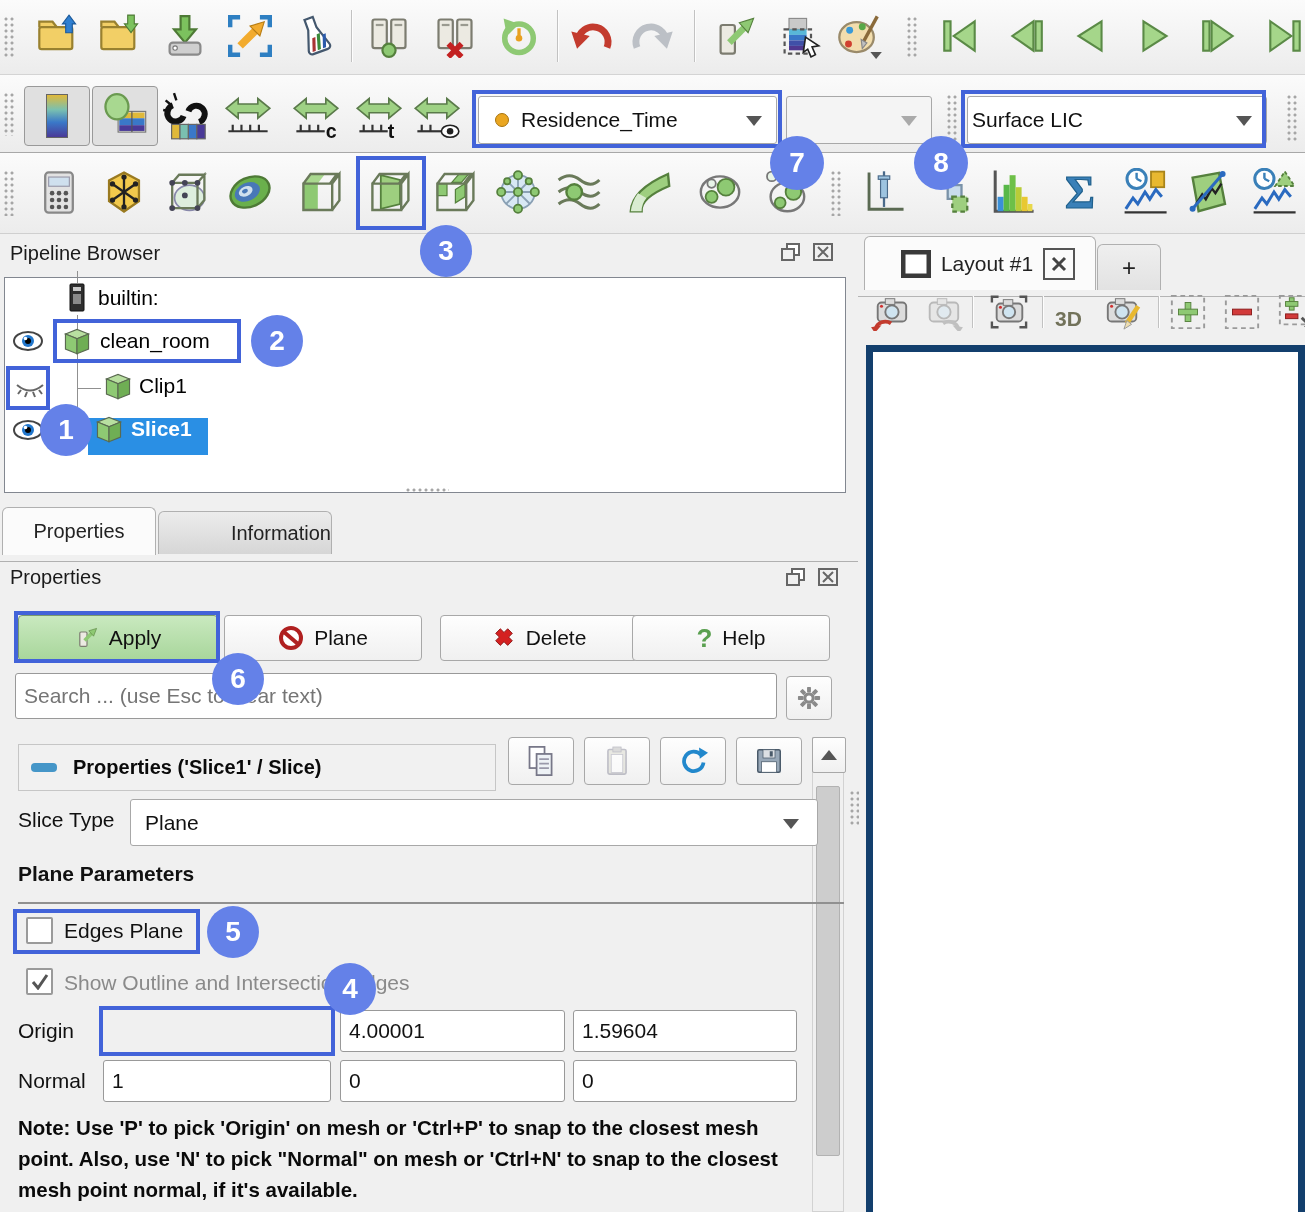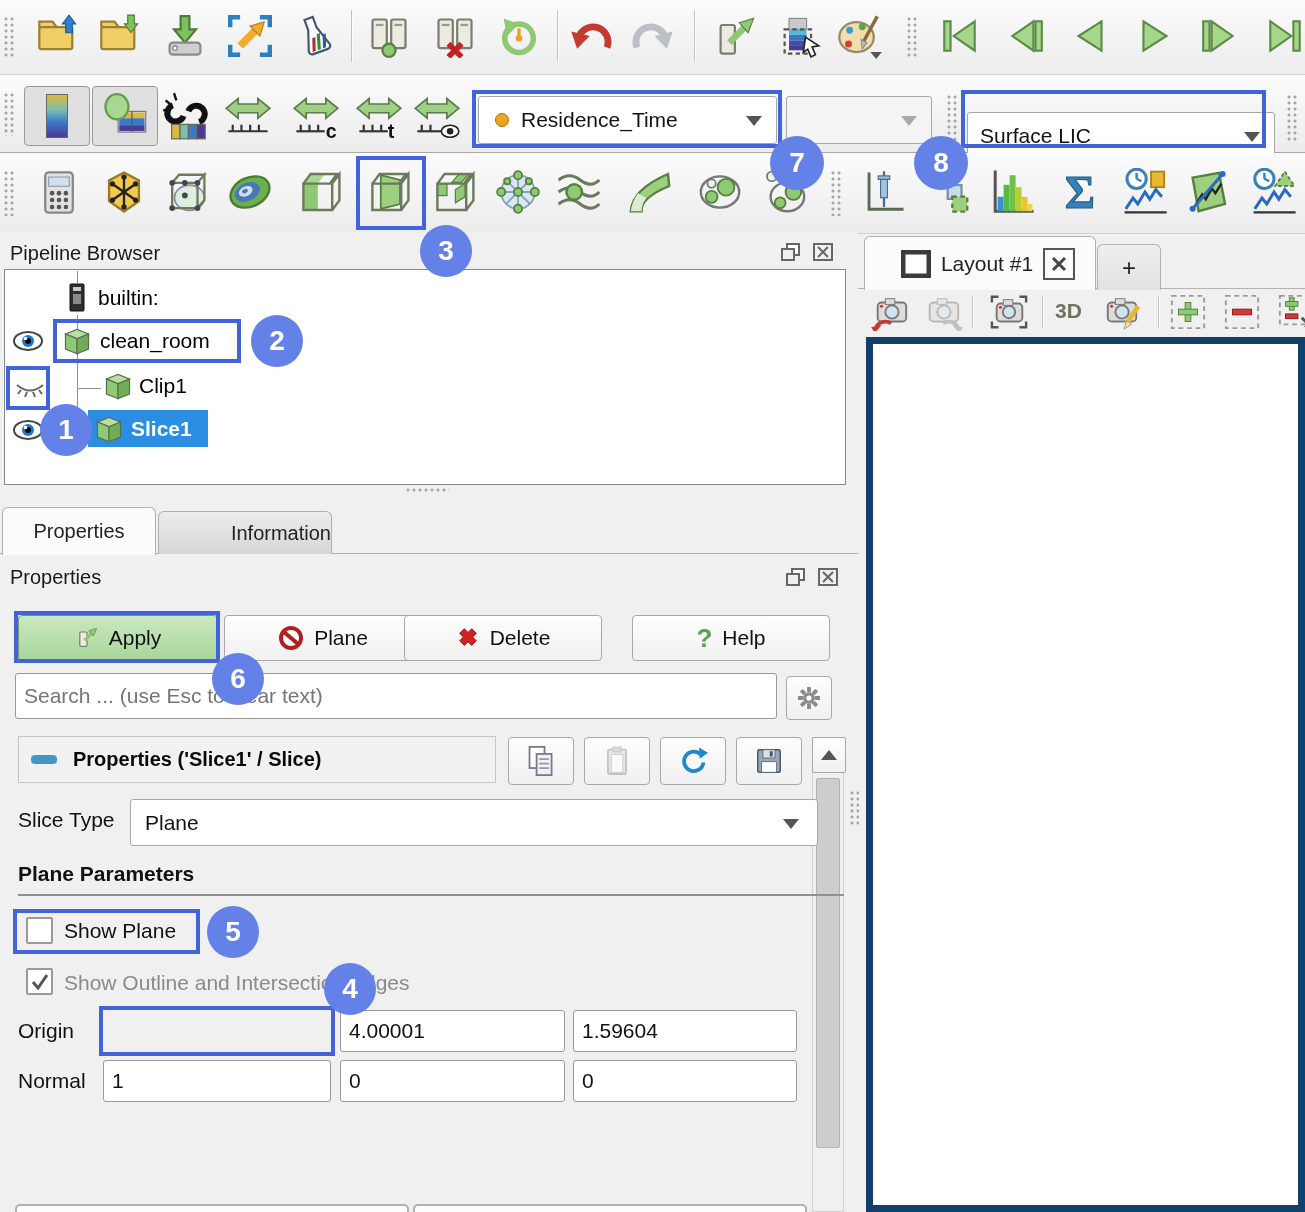--- a/index.html
+++ b/index.html
@@ -1,18 +1,18 @@
 <!DOCTYPE html>
 <html><head>
 <meta charset="utf-8">
 <style>
   html,body{margin:0;padding:0;background:#e8e8e8;}
   .screen{position:relative;width:1305px;height:1212px;background:#f0f0f0;
     font-family:"Liberation Sans",sans-serif;overflow:hidden;}
-  .abs{position:absolute;}
+  .abs{position:absolute;margin-top:8px;}
   .tbrow{position:absolute;left:0;width:1305px;background:linear-gradient(#fbfbfb,#ececec);}
   .icon{position:absolute;display:flex;align-items:center;justify-content:center;}
   .vsep{position:absolute;width:1px;background:#c2c2c2;border-right:1px solid #fdfdfd;}
   .dots{position:absolute;background-image:radial-gradient(circle,#a6a6a6 1.4px,transparent 1.7px);
     background-size:6px 6px;}
   .combo{position:absolute;background:#fff;border:1px solid #a8a8a8;border-radius:3px;
     display:flex;align-items:center;font-size:21px;color:#111;}
   .combo.disabled{background:#f4f4f4;}
   .caret{position:absolute;right:14px;top:50%;margin-top:-4px;width:0;height:0;
     border-left:8px solid transparent;border-right:8px solid transparent;border-top:10px solid #555;}
@@ -268,21 +268,21 @@
   <div class="combo" style="left:478px;top:96px;width:297px;height:46px;">
     <span style="width:12px;height:12px;border-radius:50%;background:#eaa621;border:1px solid #a8740e;margin:0 12px 0 16px;"></span>
     <span>Residence_Time</span>
     <span class="caret"></span>
   </div>
   <div class="combo disabled" style="left:786px;top:96px;width:144px;height:46px;">
     <span></span>
     <span class="caret dim"></span>
   </div>
   <div class="dots" style="left:946px;top:94px;width:13px;height:48px;"></div>
-  <div class="combo" style="left:967px;top:112px;width:294px;height:46px;padding-left:12px;">
+  <div class="combo" style="left:967px;top:96px;width:294px;height:46px;padding-left:4px;">
     <span>Surface LIC</span>
     <span class="caret"></span>
   </div>
   <div class="dots" style="left:1286px;top:94px;width:13px;height:48px;"></div>
 
   <div class="tbrow" style="top:153px;height:80px;border-bottom:1px solid #cfcfcf;"></div>
   <div class="dots" style="left:3px;top:170px;width:13px;height:46px;"></div>
 
   <div class="icon" style="left:31px;top:164px;width:56px;height:56px;">
     <svg width="46" height="46" viewBox="0 0 40 40">
@@ -596,21 +596,21 @@
       </svg>
     <span>Apply</span>
   </div>
   <div class="btn" style="left:224px;top:615px;width:196px;height:44px;">
     <svg width="26" height="26" viewBox="0 0 26 26">
         <circle cx="13" cy="13" r="10" fill="#fff" stroke="#b02020" stroke-width="4"></circle>
         <line x1="6" y1="7" x2="20" y2="19" stroke="#b02020" stroke-width="4"></line>
       </svg>
     <span>Plane</span>
   </div>
-  <div class="btn" style="left:404px;top:615px;width:196px;height:44px;">
+  <div class="btn" style="left:440px;top:615px;width:196px;height:44px;">
     <svg width="24" height="24" viewBox="0 0 26 26">
         <path d="M4 8l5-5 4 4 4-4 5 5-4 4 4 4-5 5-4-4-4 4-5-5 4-4z" fill="#d42020" stroke="#8a1212"></path>
       </svg>
     <span>Delete</span>
   </div>
   <div class="btn" style="left:632px;top:615px;width:196px;height:44px;">
     <span style="font-size:26px;font-weight:bold;color:#5aa050;">?</span>
     <span>Help</span>
   </div>
 
@@ -674,38 +674,39 @@
   <div class="lbl" style="left:18px;top:808px;">Slice Type</div>
   <div class="combo" style="left:130px;top:799px;width:672px;height:45px;padding-left:14px;">
     <span>Plane</span>
     <span class="caret" style="right:18px;"></span>
   </div>
 
   <div class="lbl" style="left:18px;top:862px;font-weight:bold;">Plane Parameters</div>
   <div class="abs" style="left:18px;top:894px;width:826px;height:2px;background:#909090;"></div>
 
   <div class="cb" style="left:26px;top:917px;"></div>
-  <div class="lbl" style="left:64px;top:919px;">Show Plane</div>
+  <div class="lbl" style="left:64px;top:919px;">Edges Plane</div>
 
   <div class="cb" style="left:26px;top:968px;">
     <svg width="18" height="16" viewBox="0 0 18 16">
         <path d="M2 8l5 6L16 1" fill="none" stroke="#555" stroke-width="3"></path>
       </svg>
   </div>
   <div class="lbl" style="left:64px;top:971px;color:#8a8a8a;">Show Outline and Intersection Edges</div>
 
   <div class="lbl" style="left:18px;top:1019px;">Origin</div>
   <input class="input" style="left: 340px; top: 1010px; width: 225px; height: 42px;" value="4.00001">
   <input class="input" style="left: 573px; top: 1010px; width: 224px; height: 42px;" value="1.59604">
 
   <div class="lbl" style="left:18px;top:1069px;text-align:right;">Normal</div>
   <input class="input" style="left: 103px; top: 1060px; width: 228px; height: 42px;" value="1">
   <input class="input" style="left: 340px; top: 1060px; width: 225px; height: 42px;" value="0">
   <input class="input" style="left: 573px; top: 1060px; width: 224px; height: 42px;" value="0">
 
+  <div class="note" style="left:18px;top:1112px;width:778px;">Note: Use 'P' to pick 'Origin' on mesh or 'Ctrl+P' to snap to the closest mesh point. Also, use 'N' to pick "Normal" on mesh or 'Ctrl+N' to snap to the closest mesh point normal, if it's available.</div>
 
   <div class="abs" style="left:15px;top:1204px;width:390px;height:14px;background:#fdfdfd;border:2px solid #b0b0b0;border-radius:5px;"></div>
   <div class="abs" style="left:413px;top:1204px;width:390px;height:14px;background:#fdfdfd;border:2px solid #b0b0b0;border-radius:5px;"></div>
 
   <div class="dots" style="left:849px;top:790px;width:10px;height:36px;"></div>
 
   <div class="abs" style="left:858px;top:288px;width:447px;height:1px;background:#b4b4b4;"></div>
   <div class="tab" style="left:1097px;top:244px;width:62px;height:45px;background:linear-gradient(#efefef,#e2e2e2);font-size:24px;">
     <span>+</span>
   </div>

